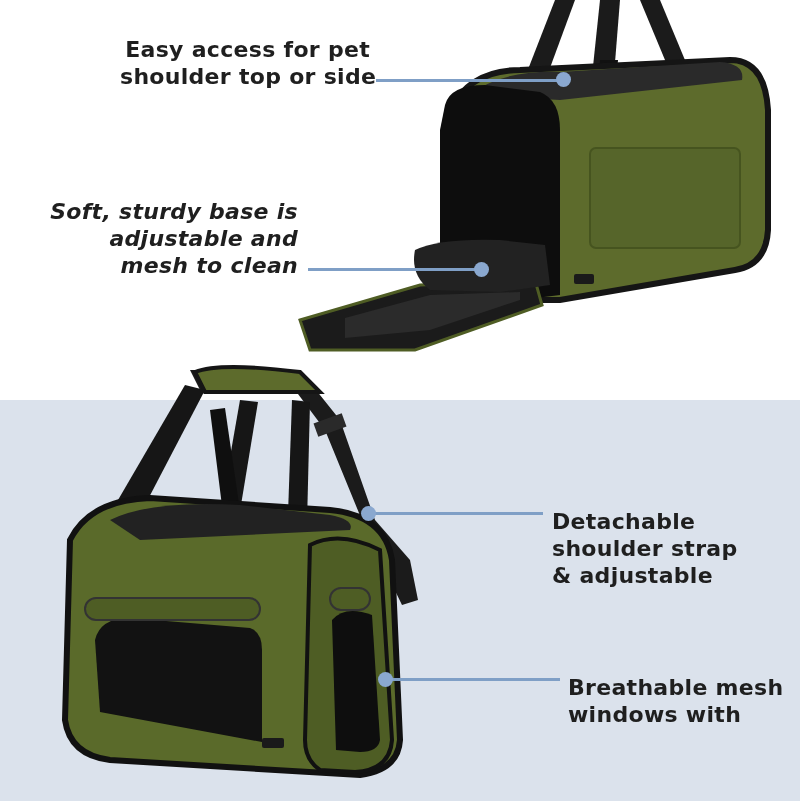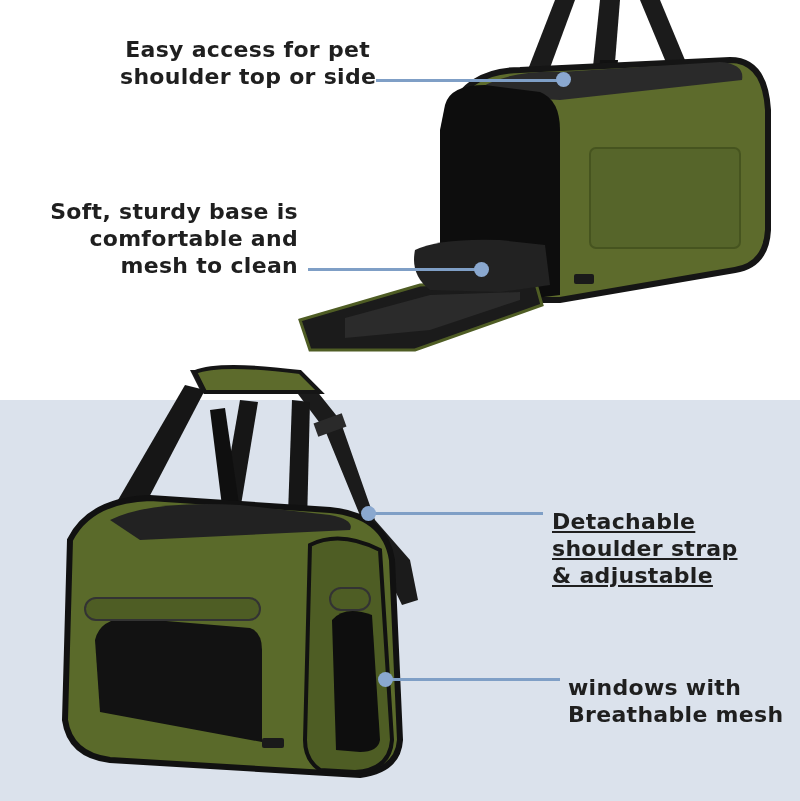--- a/index.html
+++ b/index.html
@@ -71,34 +71,34 @@
   </g>
 </svg>
 
 <div class="callout right" style="left:120px;top:36px;width:250px;">
   <span class="ln">Easy access for pet</span>
   <span class="ln">shoulder top or side</span>
 </div>
 <div class="leader" style="left:376px;top:79px;width:184px;"></div>
 <div class="dot" style="left:556px;top:72px;"></div>
 
-<div class="callout right" style="left:50px;top:198px;width:248px;">
+<div class="callout right" style="left:50px;top:198px;width:248px;font-style:italic;">
   <span class="ln">Soft, sturdy base is</span>
-  <span class="ln">comfortable and</span>
+  <span class="ln">adjustable and</span>
   <span class="ln">mesh to clean</span>
 </div>
 <div class="leader" style="left:308px;top:268px;width:170px;"></div>
 <div class="dot" style="left:474px;top:262px;"></div>
 
-<div class="callout" style="left:552px;top:508px;text-decoration:underline;">
+<div class="callout" style="left:552px;top:508px;">
   <span class="ln">Detachable</span>
   <span class="ln">shoulder strap</span>
   <span class="ln">&amp; adjustable</span>
 </div>
 <div class="leader" style="left:375px;top:512px;width:168px;"></div>
 <div class="dot" style="left:361px;top:506px;"></div>
 
 <div class="callout" style="left:568px;top:674px;">
+  <span class="ln">Breathable mesh</span>
   <span class="ln">windows with</span>
-  <span class="ln">Breathable mesh</span>
 </div>
 <div class="leader" style="left:390px;top:678px;width:170px;"></div>
 <div class="dot" style="left:378px;top:672px;"></div>
 
 </body></html>

